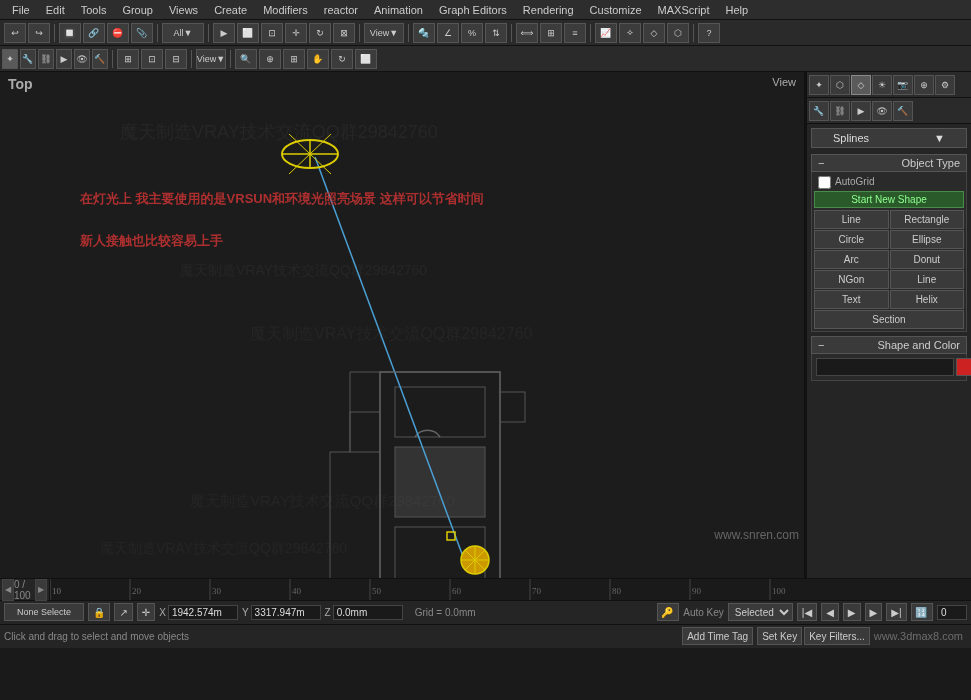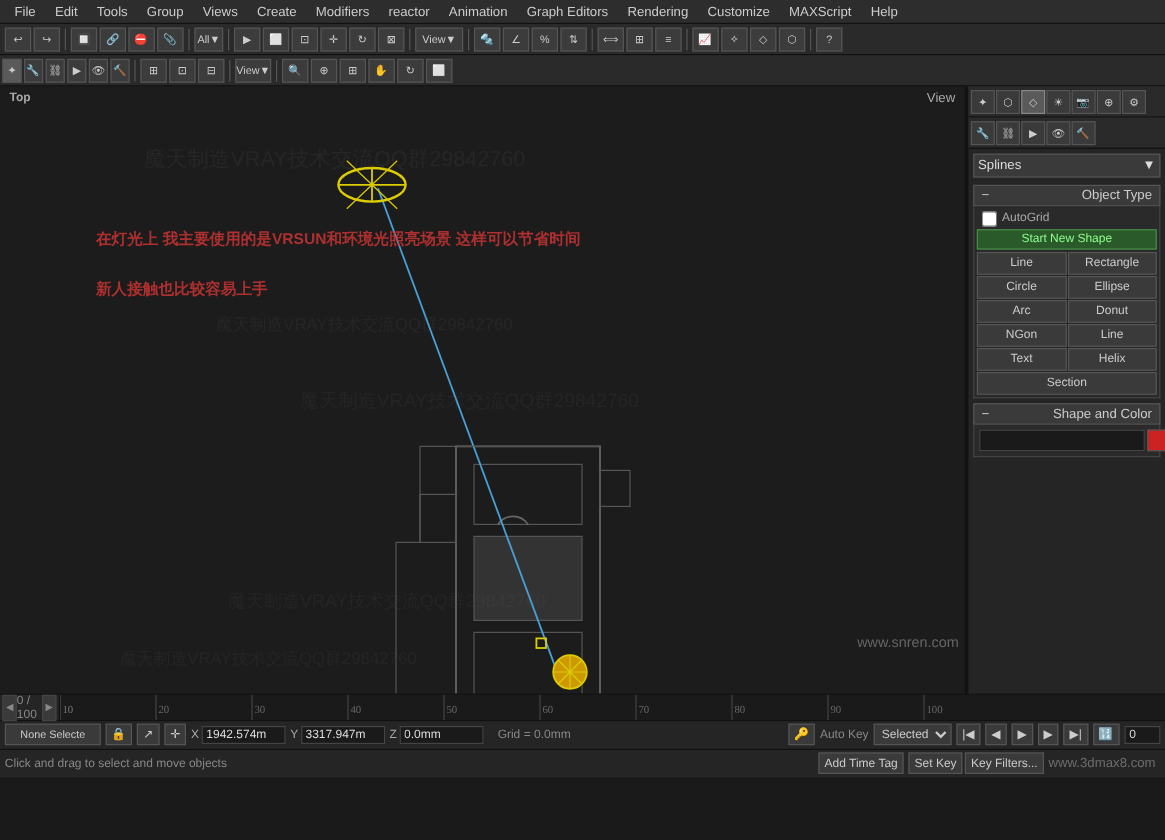--- a/index.html
+++ b/index.html
@@ -78,21 +78,21 @@
       background: #1c1c1c;
       position: relative;
       overflow: hidden;
       border-right: 2px solid #111;
     }
     #viewport-label {
       position: absolute;
       top: 4px;
       left: 8px;
       color: #aaa;
-      font-size: 10px;
+      font-size: 14px;
       font-weight: bold;
     }
     #viewport-view-btn {
       position: absolute;
       top: 4px;
       right: 8px;
       color: #aaa;
       font-size: 11px;
       background: transparent;
       border: none;
@@ -172,21 +172,21 @@
     #splines-dropdown {
       margin: 4px;
       height: 20px;
       background: #3a3a3a;
       border: 1px solid #555;
       color: #ddd;
       font-size: 11px;
       display: flex;
       align-items: center;
       justify-content: space-between;
-      padding: 0 3px;
+      padding: 0 21px;
       cursor: pointer;
     }
 
     
     .panel-section {
       margin: 2px 4px;
     }
     .panel-section-header {
       background: #3a3a3a;
       border: 1px solid #555;
@@ -416,21 +416,21 @@
 
 <div id="toolbar1">
   <button class="toolbar-btn">↩</button>
   <button class="toolbar-btn">↪</button>
   <div class="toolbar-sep"></div>
   <button class="toolbar-btn">🔲</button>
   <button class="toolbar-btn">🔗</button>
   <button class="toolbar-btn">⛔</button>
   <button class="toolbar-btn">📎</button>
   <div class="toolbar-sep"></div>
-  <button class="toolbar-btn" style="width:24px">
+  <button class="toolbar-btn" style="width:42px">
     <span style="font-size:9px">All</span>▼
   </button>
   <div class="toolbar-sep"></div>
   <button class="toolbar-btn">▶</button>
   <button class="toolbar-btn">⬜</button>
   <button class="toolbar-btn">⊡</button>
   <button class="toolbar-btn">✛</button>
   <button class="toolbar-btn">↻</button>
   <button class="toolbar-btn">⊠</button>
   <div class="toolbar-sep"></div>

